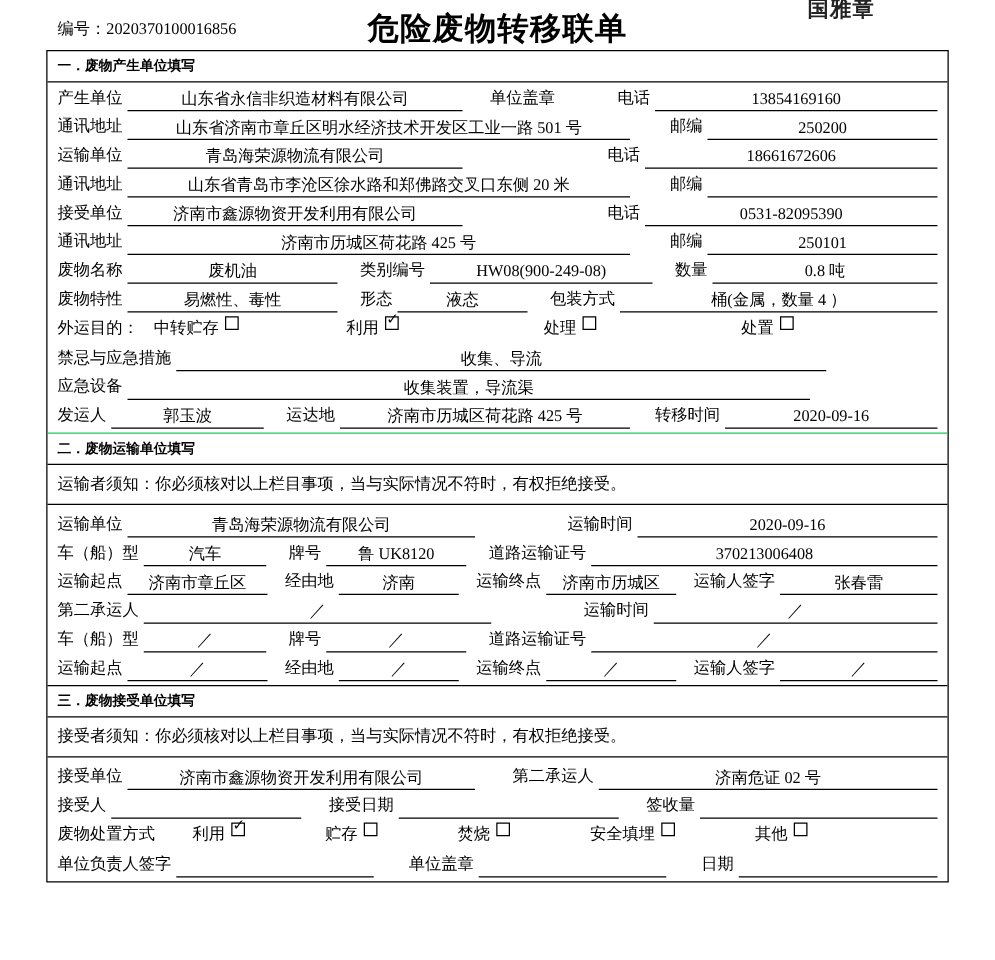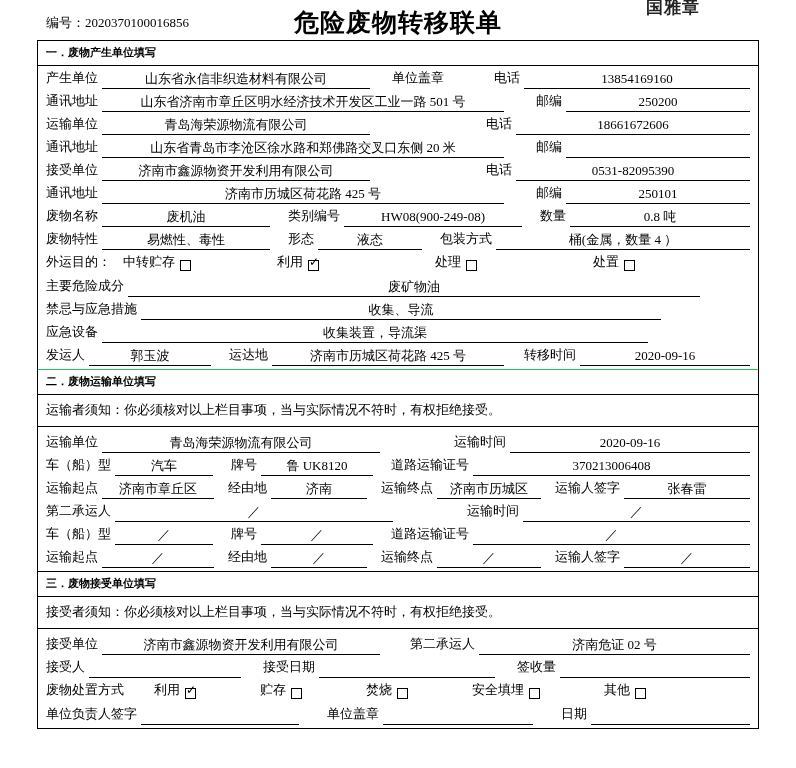--- a/index.html
+++ b/index.html
@@ -94,21 +94,21 @@
     vertical-align: -1px;
     margin-left: 5px;
   }
   .chk.checked::after {
     content: "✓";
     position: absolute;
     left: 0px; top: -5px;
     font-size: 12px;
     line-height: 12px;
   }
-  .opt { margin-right: 26px; display: inline-flex; align-items: flex-end; }
+  .opt { margin-right: 26px; display: inline-flex; align-items: flex-start; }
 
   .print-time {
     position: absolute;
     left: 37px; top: 746px;
     font-size: 13px;
   }
 
   .slash { text-align: center; }
 </style>
 </head>
@@ -202,24 +202,20 @@
       <div class="opt" style="margin-left:90px">
         <span>处理</span>
         <span class="chk"></span>
       </div>
       <div class="opt" style="margin-left:90px">
         <span>处置</span>
         <span class="chk"></span>
       </div>
     </div>
 
-    <div class="row">
-      <div class="cell lbl">主要危险成分</div>
-      <div class="val" style="width:572px">废矿物油</div>
-    </div>
 
     <div class="row">
       <div class="cell lbl">禁忌与应急措施</div>
       <div class="val" style="width:520px">收集、导流</div>
     </div>
 
     <div class="row">
       <div class="cell lbl">应急设备</div>
       <div class="val" style="width:546px">收集装置，导流渠</div>
     </div>

